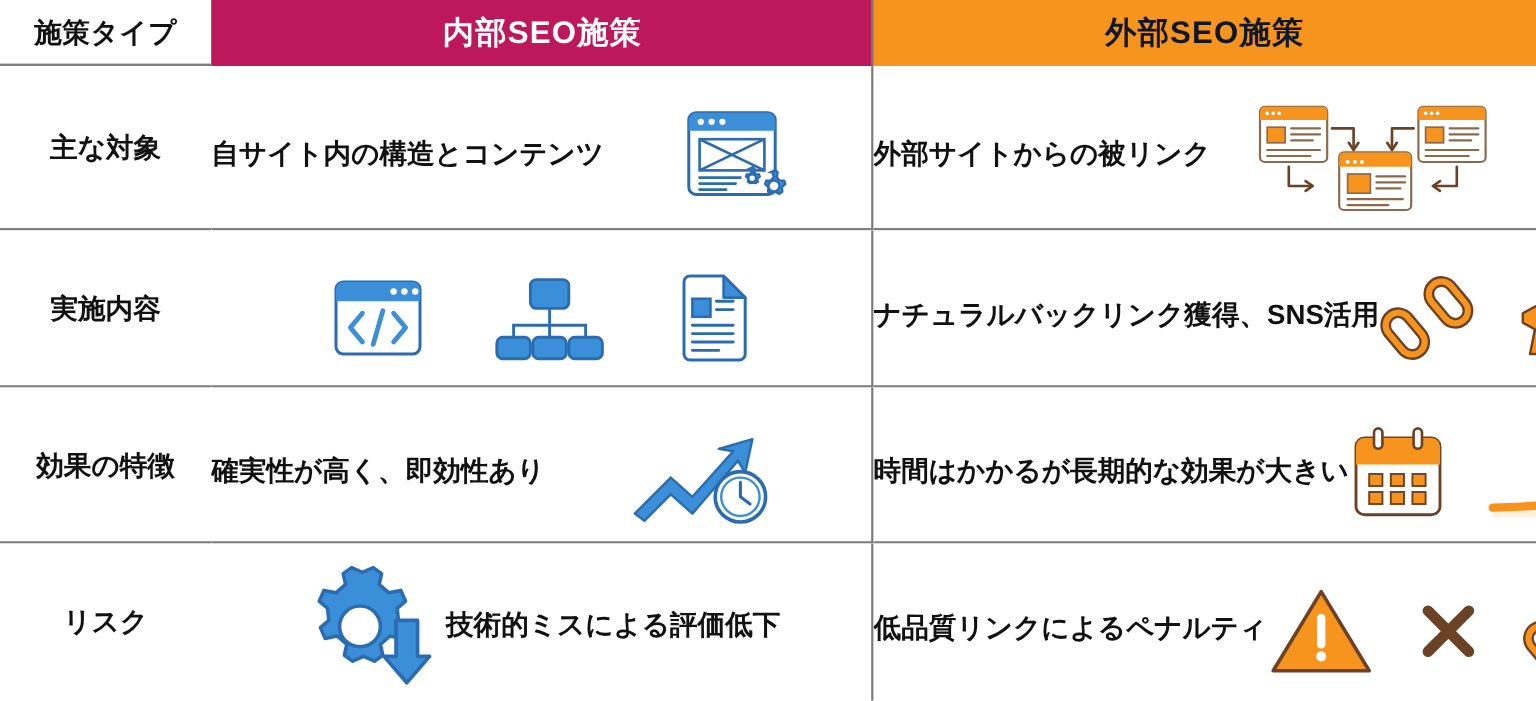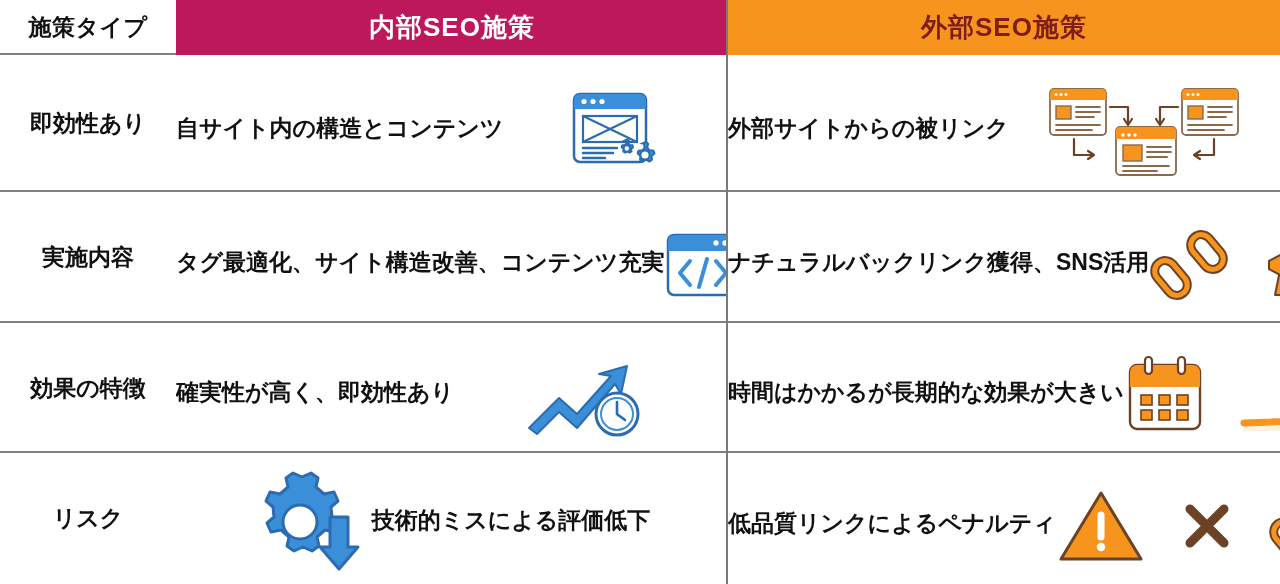--- a/index.html
+++ b/index.html
@@ -35,21 +35,21 @@
   .hdr-label{
     display:flex;align-items:center;justify-content:center;
     font-size:23px;font-weight:bold;letter-spacing:.5px;
   }
   .hdr-blue{
     background:#be185d;color:#ffffff;
     display:flex;align-items:center;justify-content:center;
     font-size:26px;font-weight:bold;letter-spacing:1px;
   }
   .hdr-orange{
-    background:#f7941e;color:#7f1d1d;
+    background:#f7941e;color:#0f172a;
     display:flex;align-items:center;justify-content:center;
     font-size:26px;font-weight:bold;letter-spacing:1px;
   }
 
   
   .rowlabel{
     display:flex;align-items:center;justify-content:center;
     font-size:23px;font-weight:bold;
   }
 
@@ -83,21 +83,21 @@
     <span>施策タイプ</span>
   </div>
   <div class="cell hdr-blue vsep-right">
     <span>内部SEO施策</span>
   </div>
   <div class="cell hdr-orange">
     <span>外部SEO施策</span>
   </div>
 
   <div class="cell rowlabel rule-bottom">
-    <span>即効性あり</span>
+    <span>主な対象</span>
   </div>
 
   <div class="cell content rule-bottom vsep-right">
     <div class="ctext">自サイト内の構造とコンテンツ</div>
     <div class="icons">
       <span class="icon-wrap">
         <svg width="96" height="86" viewBox="0 0 96 86">
           <rect x="6" y="6" width="72" height="68" rx="6" fill="#ffffff" stroke="#2b6cb0" stroke-width="2.5"></rect>
           <path d="M6 12a6 6 0 0 1 6-6h60a6 6 0 0 1 6 6v9H6z" fill="#3b8fd8"></path>
           <circle cx="16" cy="13.5" r="2.6" fill="#ffffff"></circle>
@@ -167,21 +167,20 @@
         </svg>
       </span>
     </div>
   </div>
 
   <div class="cell rowlabel rule-bottom">
     <span>実施内容</span>
   </div>
 
   <div class="cell content rule-bottom vsep-right">
-    <div class="ctext">タグ最適化、サイト構造改善、コンテンツ充実</div>
     <div class="icons">
       <span class="icon-wrap">
         <svg width="78" height="72" viewBox="0 0 78 72">
           <rect x="4" y="6" width="70" height="60" rx="6" fill="#ffffff" stroke="#2b6cb0" stroke-width="2.5"></rect>
           <path d="M4 12a6 6 0 0 1 6-6h58a6 6 0 0 1 6 6v10H4z" fill="#3b8fd8"></path>
           <circle cx="52" cy="14" r="2.7" fill="#ffffff"></circle>
           <circle cx="61" cy="14" r="2.7" fill="#ffffff"></circle>
           <circle cx="70" cy="14" r="2.7" fill="#ffffff"></circle>
           <path d="M26 32l-10 12 10 12" fill="none" stroke="#3b8fd8" stroke-width="4" stroke-linecap="round" stroke-linejoin="round"></path>
           <path d="M52 32l10 12-10 12" fill="none" stroke="#3b8fd8" stroke-width="4" stroke-linecap="round" stroke-linejoin="round"></path>

